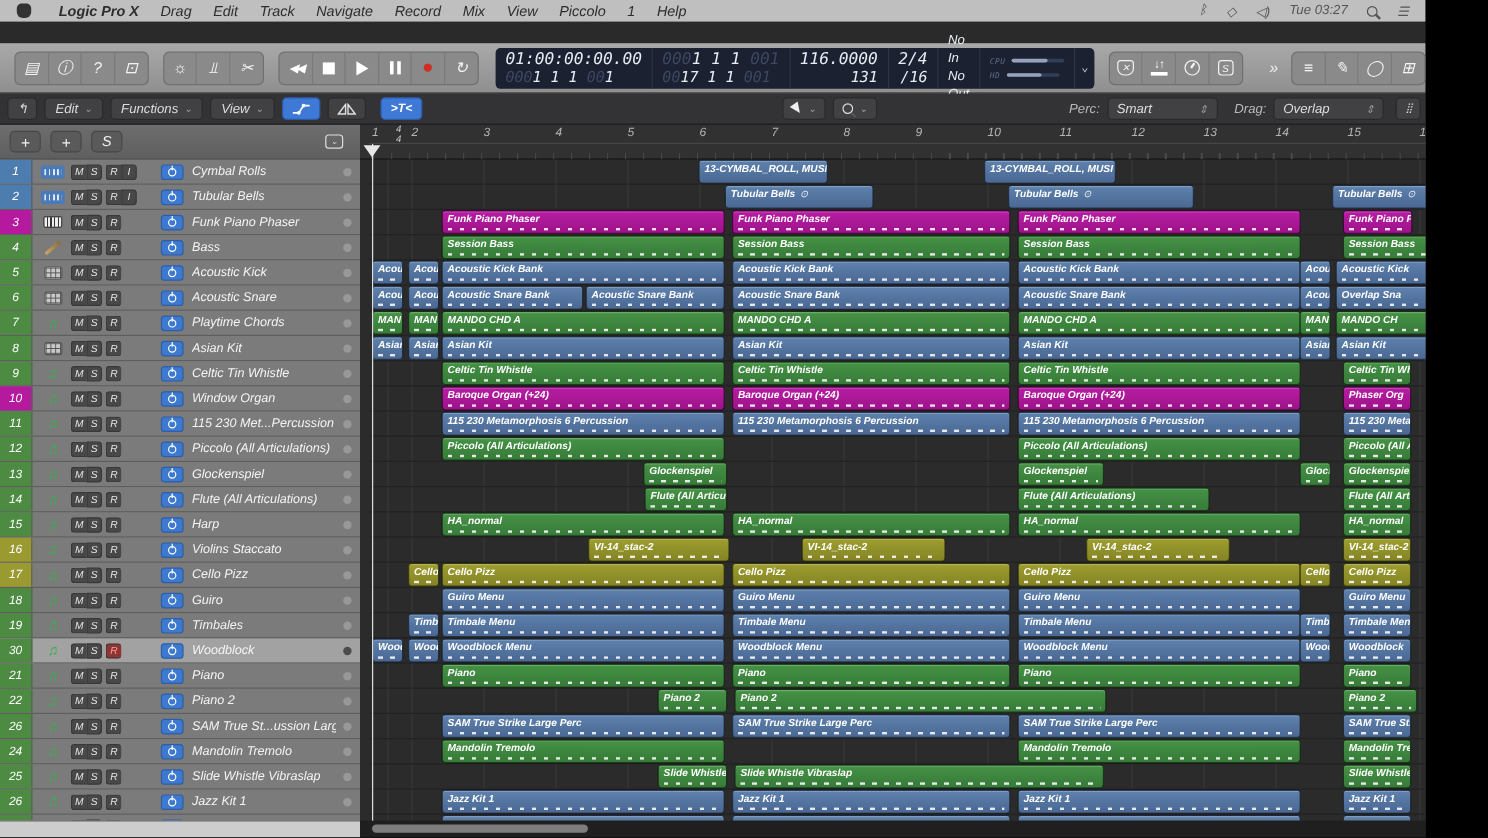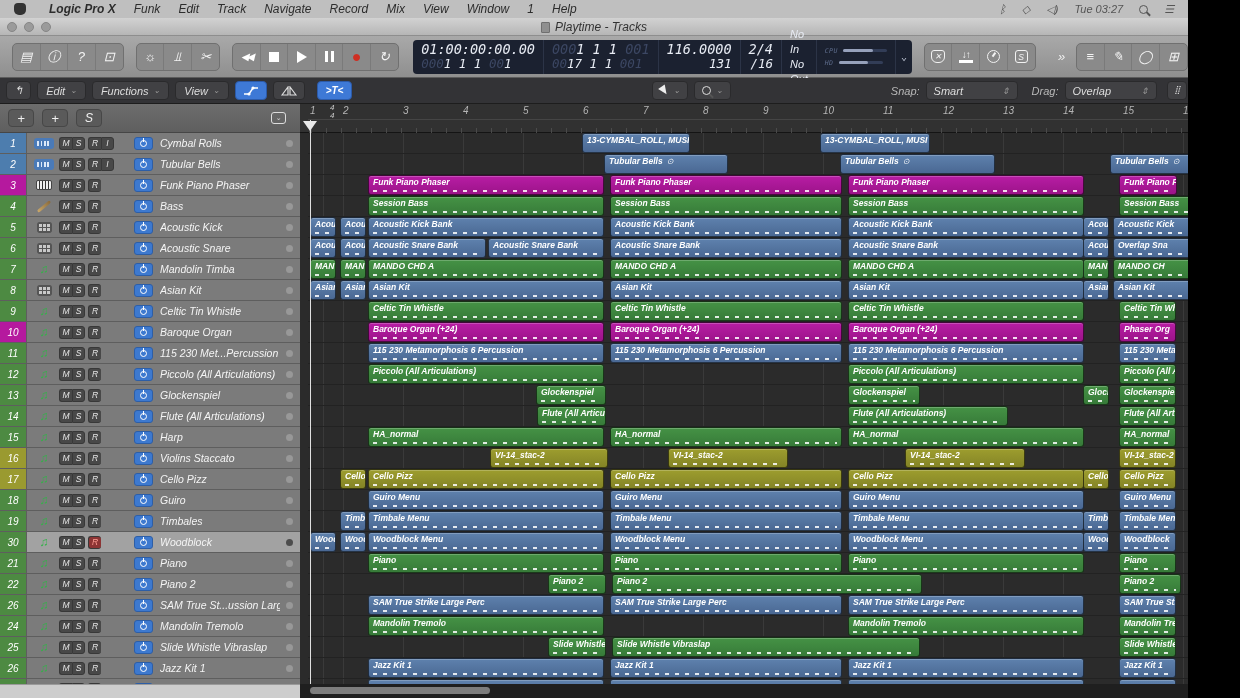--- a/index.html
+++ b/index.html
@@ -179,48 +179,42 @@
 </style>
 </head>
 <body>
 
 <div id="app">
 
   <div id="menubar">
     <span class="apple"></span>
     <span class="spacer" id="menu-items" style="flex:0 0 auto;display:flex;">
         <span class="mitem app">Logic Pro X</span>
-        <span class="mitem">Funk</span>
+        <span class="mitem">Drag</span>
         <span class="mitem">Edit</span>
         <span class="mitem">Track</span>
         <span class="mitem">Navigate</span>
         <span class="mitem">Record</span>
         <span class="mitem">Mix</span>
         <span class="mitem">View</span>
-        <span class="mitem">Window</span>
+        <span class="mitem">Piccolo</span>
         <span class="mitem">1</span>
         <span class="mitem">Help</span>
       </span>
     <span class="spacer"></span>
     <span class="stat">ᛒ</span>
     <span class="stat">◇</span>
     <span class="stat">◁)</span>
     <span class="stat">Tue 03:27</span>
     <span class="stat">
         <span class="lens"></span>
       </span>
     <span class="stat" style="margin-right:6px;">☰</span>
   </div>
 
-  <div id="titlebar">
-    <span class="tl"></span>
-    <span class="tl"></span>
-    <span class="tl"></span>
-    <span class="title"><span class="doc"></span><span>Playtime - Tracks</span></span>
-  </div>
 
   <div id="transport">
     <div class="tgroup">
       <div class="tbtn">▤</div>
       <div class="tbtn">ⓘ</div>
       <div class="tbtn">?</div>
       <div class="tbtn">⊡</div>
     </div>
     <div class="tgroup">
       <div class="tbtn">☼</div>
@@ -334,21 +328,21 @@
 
     <div class="dbtn icon-only" style="margin-left:300px;">
       <span class="cursor-tri"></span>
         <span class="cv">⌄</span>
     </div>
     <div class="dbtn icon-only">
       <span class="lens" style="border-color:#ddd;"></span>
         <span class="cv">⌄</span>
     </div>
 
-    <span class="tool-label" style="margin-left:160px;">Snap:</span>
+    <span class="tool-label" style="margin-left:160px;">Perc:</span>
     <div class="dropdown">
         <b style="font-weight:normal;">Smart</b>
         <span style="font-size:9px;color:#999;">⇕</span>
       </div>
     <span class="tool-label">Drag:</span>
     <div class="dropdown">
         <b style="font-weight:normal;">Overlap</b>
         <span style="font-size:9px;color:#999;">⇕</span>
       </div>
 
@@ -503,21 +497,21 @@
                 <span class="sq">M</span>
                 <span class="sq">S</span>
               </span>
               <span class="pair">
                 <span class="sq single">R</span>
               </span>
             </span>
             <span class="pwr">
               <i></i>
             </span>
-            <span class="tname">Mandolin Timba</span>
+            <span class="tname">Playtime Chords</span>
             <span class="tdot"></span>
           </div>
           <div class="trow">
             <span class="tnum green">8</span>
             <span class="ticon">
               <span class="icon-drum"></span>
             </span>
             <span class="tbts">
               <span class="pair">
                 <span class="sq">M</span>
@@ -563,21 +557,21 @@
                 <span class="sq">M</span>
                 <span class="sq">S</span>
               </span>
               <span class="pair">
                 <span class="sq single">R</span>
               </span>
             </span>
             <span class="pwr">
               <i></i>
             </span>
-            <span class="tname">Baroque Organ</span>
+            <span class="tname">Window Organ</span>
             <span class="tdot"></span>
           </div>
           <div class="trow">
             <span class="tnum green">11</span>
             <span class="ticon">
               <span class="icon-note">♫</span>
             </span>
             <span class="tbts">
               <span class="pair">
                 <span class="sq">M</span>

